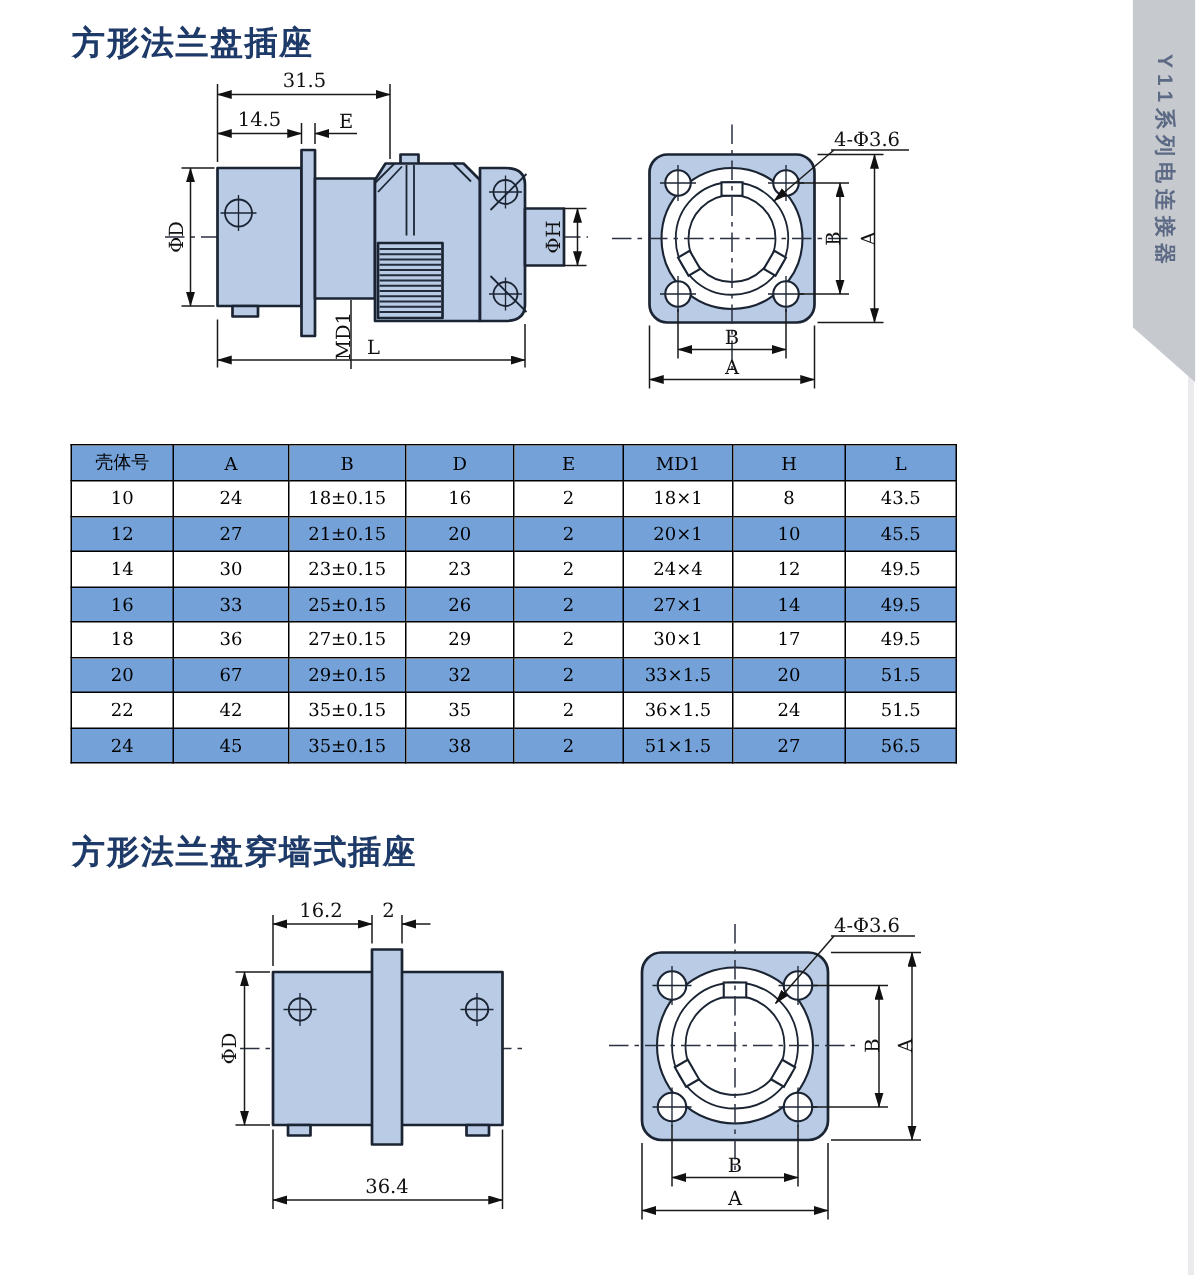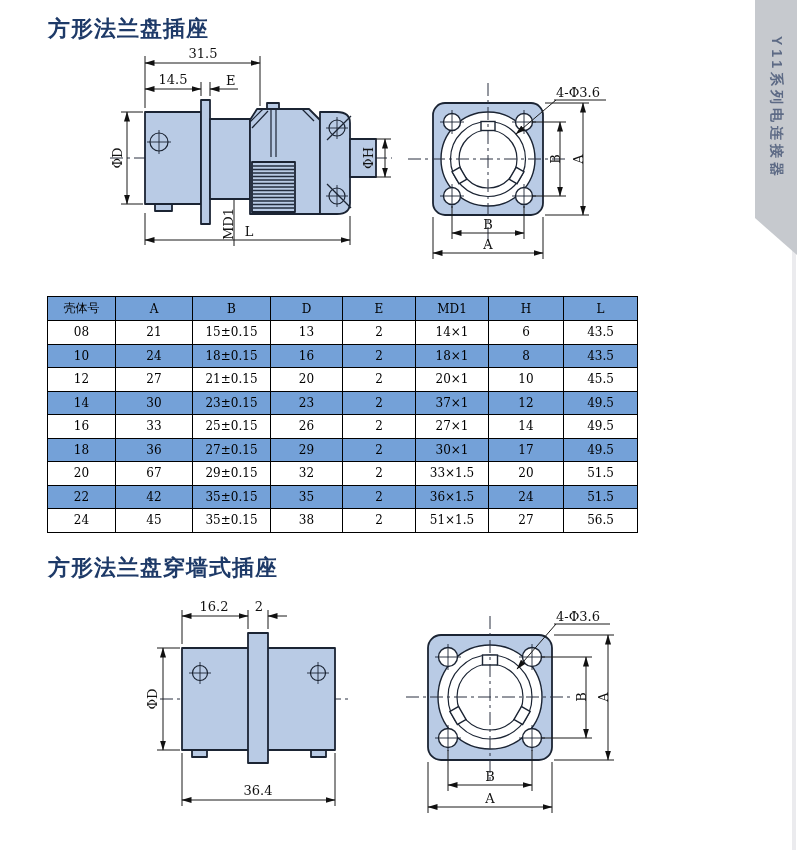--- a/index.html
+++ b/index.html
@@ -223,30 +223,20 @@
           <th>B</th>
           <th>D</th>
           <th>E</th>
           <th>MD1</th>
           <th>H</th>
           <th>L</th>
         </tr>
       </thead>
     <tbody>
         <tr>
-          <td>08</td>
-          <td>21</td>
-          <td>15±0.15</td>
-          <td>13</td>
-          <td>2</td>
-          <td>14×1</td>
-          <td>6</td>
-          <td>43.5</td>
-        </tr>
-        <tr>
           <td>10</td>
           <td>24</td>
           <td>18±0.15</td>
           <td>16</td>
           <td>2</td>
           <td>18×1</td>
           <td>8</td>
           <td>43.5</td>
         </tr>
         <tr>
@@ -258,21 +248,21 @@
           <td>20×1</td>
           <td>10</td>
           <td>45.5</td>
         </tr>
         <tr>
           <td>14</td>
           <td>30</td>
           <td>23±0.15</td>
           <td>23</td>
           <td>2</td>
-          <td>37×1</td>
+          <td>24×4</td>
           <td>12</td>
           <td>49.5</td>
         </tr>
         <tr>
           <td>16</td>
           <td>33</td>
           <td>25±0.15</td>
           <td>26</td>
           <td>2</td>
           <td>27×1</td>

